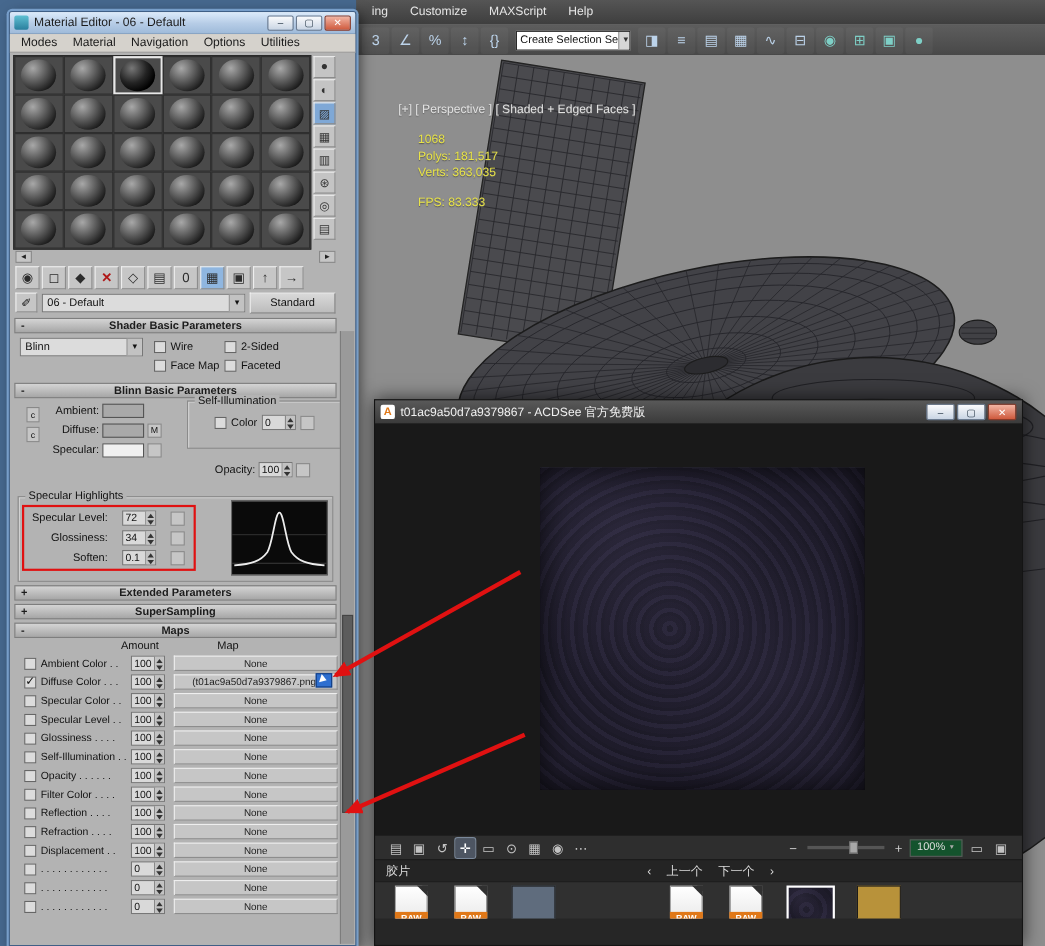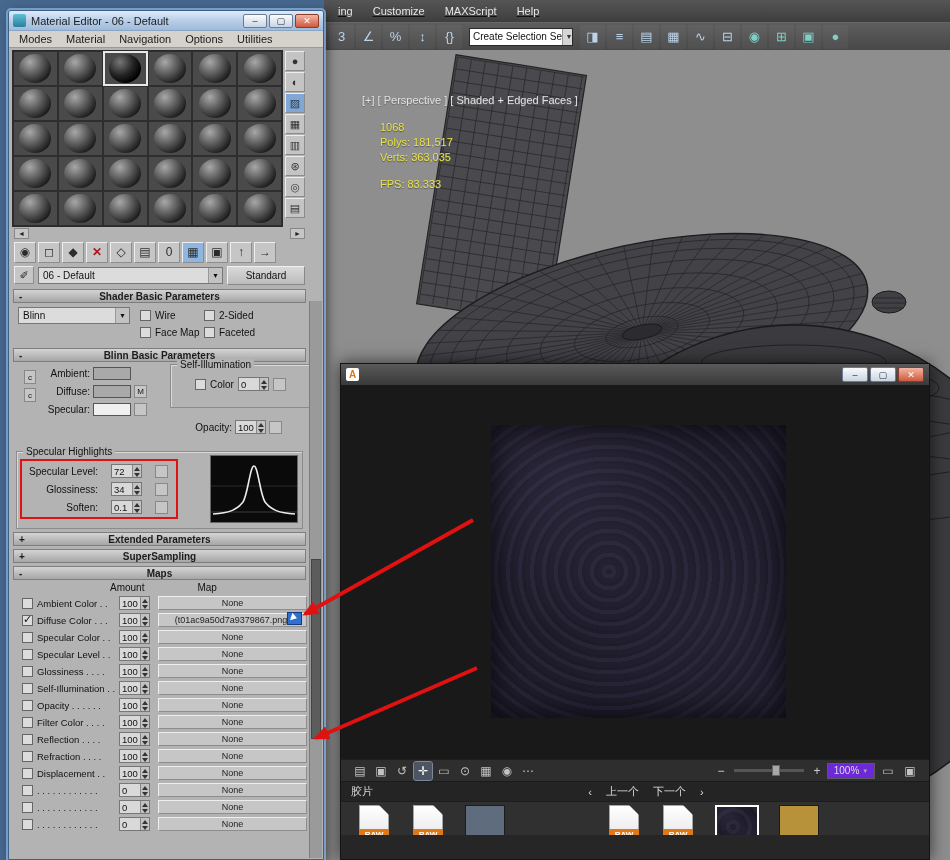--- a/index.html
+++ b/index.html
@@ -2,21 +2,21 @@
 <html><head>
 <meta charset="utf-8">
 <style>
 *{margin:0;padding:0;box-sizing:border-box;}
 html,body{width:950px;height:860px;}
 body{font-family:"Liberation Sans",sans-serif;font-size:10px;color:#111;}
 .page{position:relative;width:950px;height:860px;overflow:hidden;background:#46688e;}
 
 
 .max-top{position:absolute;left:324px;top:0;width:626px;height:50px;background:#4c4c4c;z-index:2;}
-.max-menubar{height:22px;display:flex;align-items:center;padding-left:4px;background:linear-gradient(#555,#3e3e3e);text-decoration:underline;}
+.max-menubar{height:22px;display:flex;align-items:center;padding-left:4px;background:linear-gradient(#555,#3e3e3e);}
 .max-menu-item{color:#e6e6e6;font-size:11px;padding:0 10px;}
 .max-toolbar{height:28px;display:flex;align-items:center;padding-left:4px;background:linear-gradient(#5d5d5d,#484848);border-top:1px solid #666;}
 .tb-group{display:flex;align-items:center;}
 .tb-icon{width:25px;height:24px;display:flex;align-items:center;justify-content:center;font-size:13px;color:#bcd3ea;margin:0 1px;border-radius:2px;background:rgba(255,255,255,.04);}
 .tb-icon.teal{color:#7ecfc6;}
 .sel-set{width:104px;height:18px;background:#fff;border:1px solid #2a2a2a;display:flex;align-items:center;font-size:10px;color:#111;margin:0 6px;padding-left:3px;overflow:hidden;white-space:nowrap;}
 .sel-set .dd{margin-left:auto;width:13px;height:100%;background:#d6d6d6;border-left:1px solid #999;display:flex;align-items:center;justify-content:center;font-size:7px;color:#333;flex:none;}
 
 
 .viewport{position:absolute;left:324px;top:50px;width:626px;height:810px;background:#8e8e8e;z-index:1;}
@@ -44,21 +44,21 @@
  repeating-radial-gradient(circle at 40% 50%, rgba(0,0,0,.20) 0 3px, rgba(64,58,88,.12) 3px 7px, rgba(0,0,0,.14) 7px 12px),
  #232031;}
 .acd-image{position:absolute;left:150px;top:40px;width:295px;height:293px;box-shadow:0 0 30px rgba(0,0,0,.7) inset;}
 .acd-toolbar{height:22px;background:#2e2e2e;border-top:1px solid #1f1f1f;display:flex;align-items:center;padding:0 10px;gap:3px;}
 .acd-tb-icon{width:18px;height:18px;color:#c3c3c3;font-size:12px;display:flex;align-items:center;justify-content:center;border-radius:2px;}
 .acd-tb-icon.active{background:#4d5562;outline:1px solid #7a889a;color:#fff;}
 .acd-right{margin-left:auto;display:flex;align-items:center;gap:4px;}
 .zoom-sign{color:#ccc;font-size:12px;width:12px;text-align:center;}
 .zoom-slider{width:70px;height:3px;background:#555;position:relative;margin:0 3px;}
 .zoom-thumb{position:absolute;left:38px;top:-4px;width:8px;height:11px;background:#a8a8a8;border:1px solid #666;}
-.zoom-box{width:48px;height:16px;background:#6d28d9;border:1px solid #5a5a5a;color:#ddd;font-size:10px;display:flex;align-items:center;justify-content:center;gap:3px;}
+.zoom-box{width:48px;height:16px;background:#14532d;border:1px solid #5a5a5a;color:#ddd;font-size:10px;display:flex;align-items:center;justify-content:center;gap:3px;}
 .zoom-box .dd{font-size:6px;color:#aaa;}
 .acd-nav{height:20px;background:#242424;display:flex;align-items:center;padding:0 10px;color:#ddd;font-size:11px;border-top:1px solid #1b1b1b;}
 .acd-nav-center{margin:0 auto;display:flex;gap:14px;align-items:center;}
 .acd-film{height:34px;background:#303030;border-top:1px solid #1d1d1d;display:flex;align-items:flex-start;padding:3px 0 0 16px;gap:20px;overflow:hidden;}
 .thumb-raw{width:34px;height:44px;position:relative;flex:none;}
 .thumb-raw .doc{position:absolute;left:2px;top:0;width:30px;height:36px;background:linear-gradient(#fff,#e6e6e6);border:1px solid #a5a5a5;}
 .thumb-raw .doc::after{content:"";position:absolute;right:-1px;top:-1px;border:5px solid transparent;border-top-color:#303030;border-right-color:#303030;}
 .thumb-raw .badge{position:absolute;left:2px;top:24px;width:30px;height:11px;background:#e07818;color:#fff;font-size:8px;font-weight:bold;display:flex;align-items:center;justify-content:center;}
 .thumb-photo{width:40px;height:42px;flex:none;border:1px solid #1c1c1c;}
 .thumb-sel{width:44px;height:44px;flex:none;border:2px solid #fff;}
@@ -306,20 +306,21 @@
         <div class="vp-stat">1068</div>
         <div class="vp-stat">Polys: 181,517</div>
         <div class="vp-stat">Verts: 363,035</div>
         <div class="vp-stat">FPS: 83.333</div>
       </div>
   </div>
 
   <div class="acd">
     <div class="acd-titlebar">
       <div class="acd-logo">A</div>
+      <div class="acd-title">t01ac9a50d7a9379867 - ACDSee 官方免费版</div>
       <div class="win-btns" id="acd-btns">
           <div class="win-btn">–</div>
           <div class="win-btn">▢</div>
           <div class="win-btn close">✕</div>
         </div>
     </div>
     <div class="acd-content">
       <div class="acd-image leather"></div>
     </div>
     <div class="acd-toolbar">

